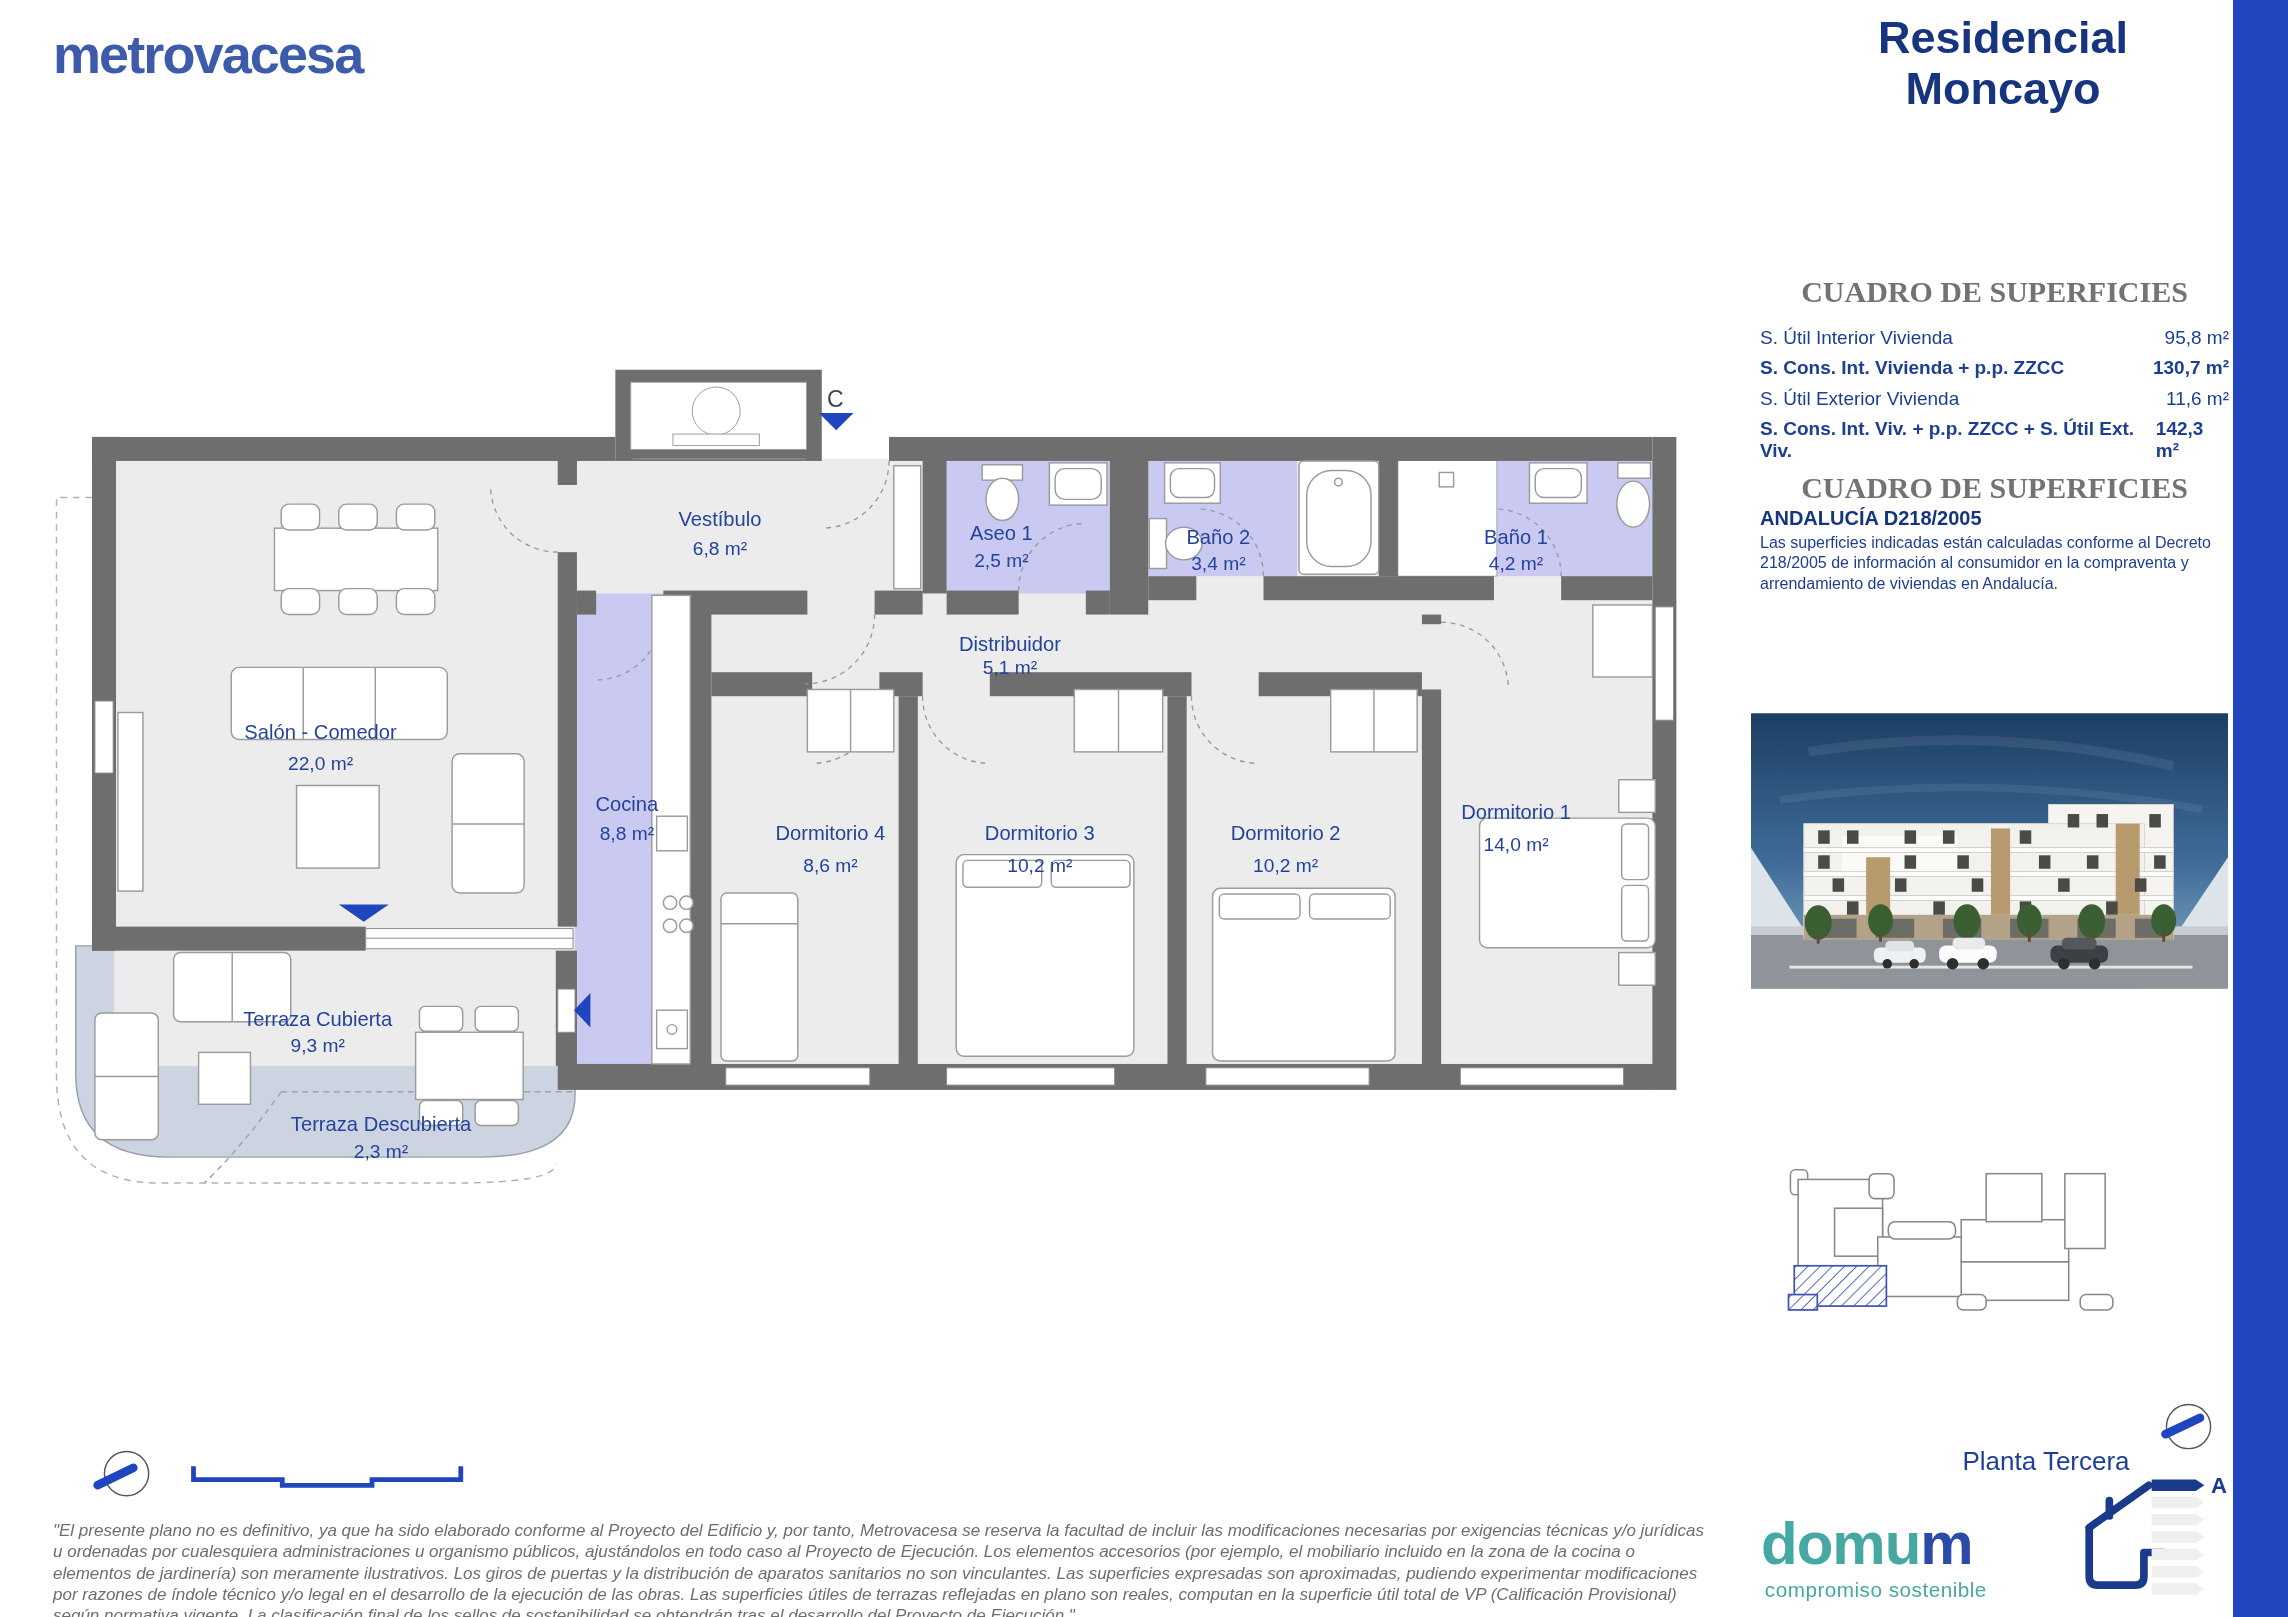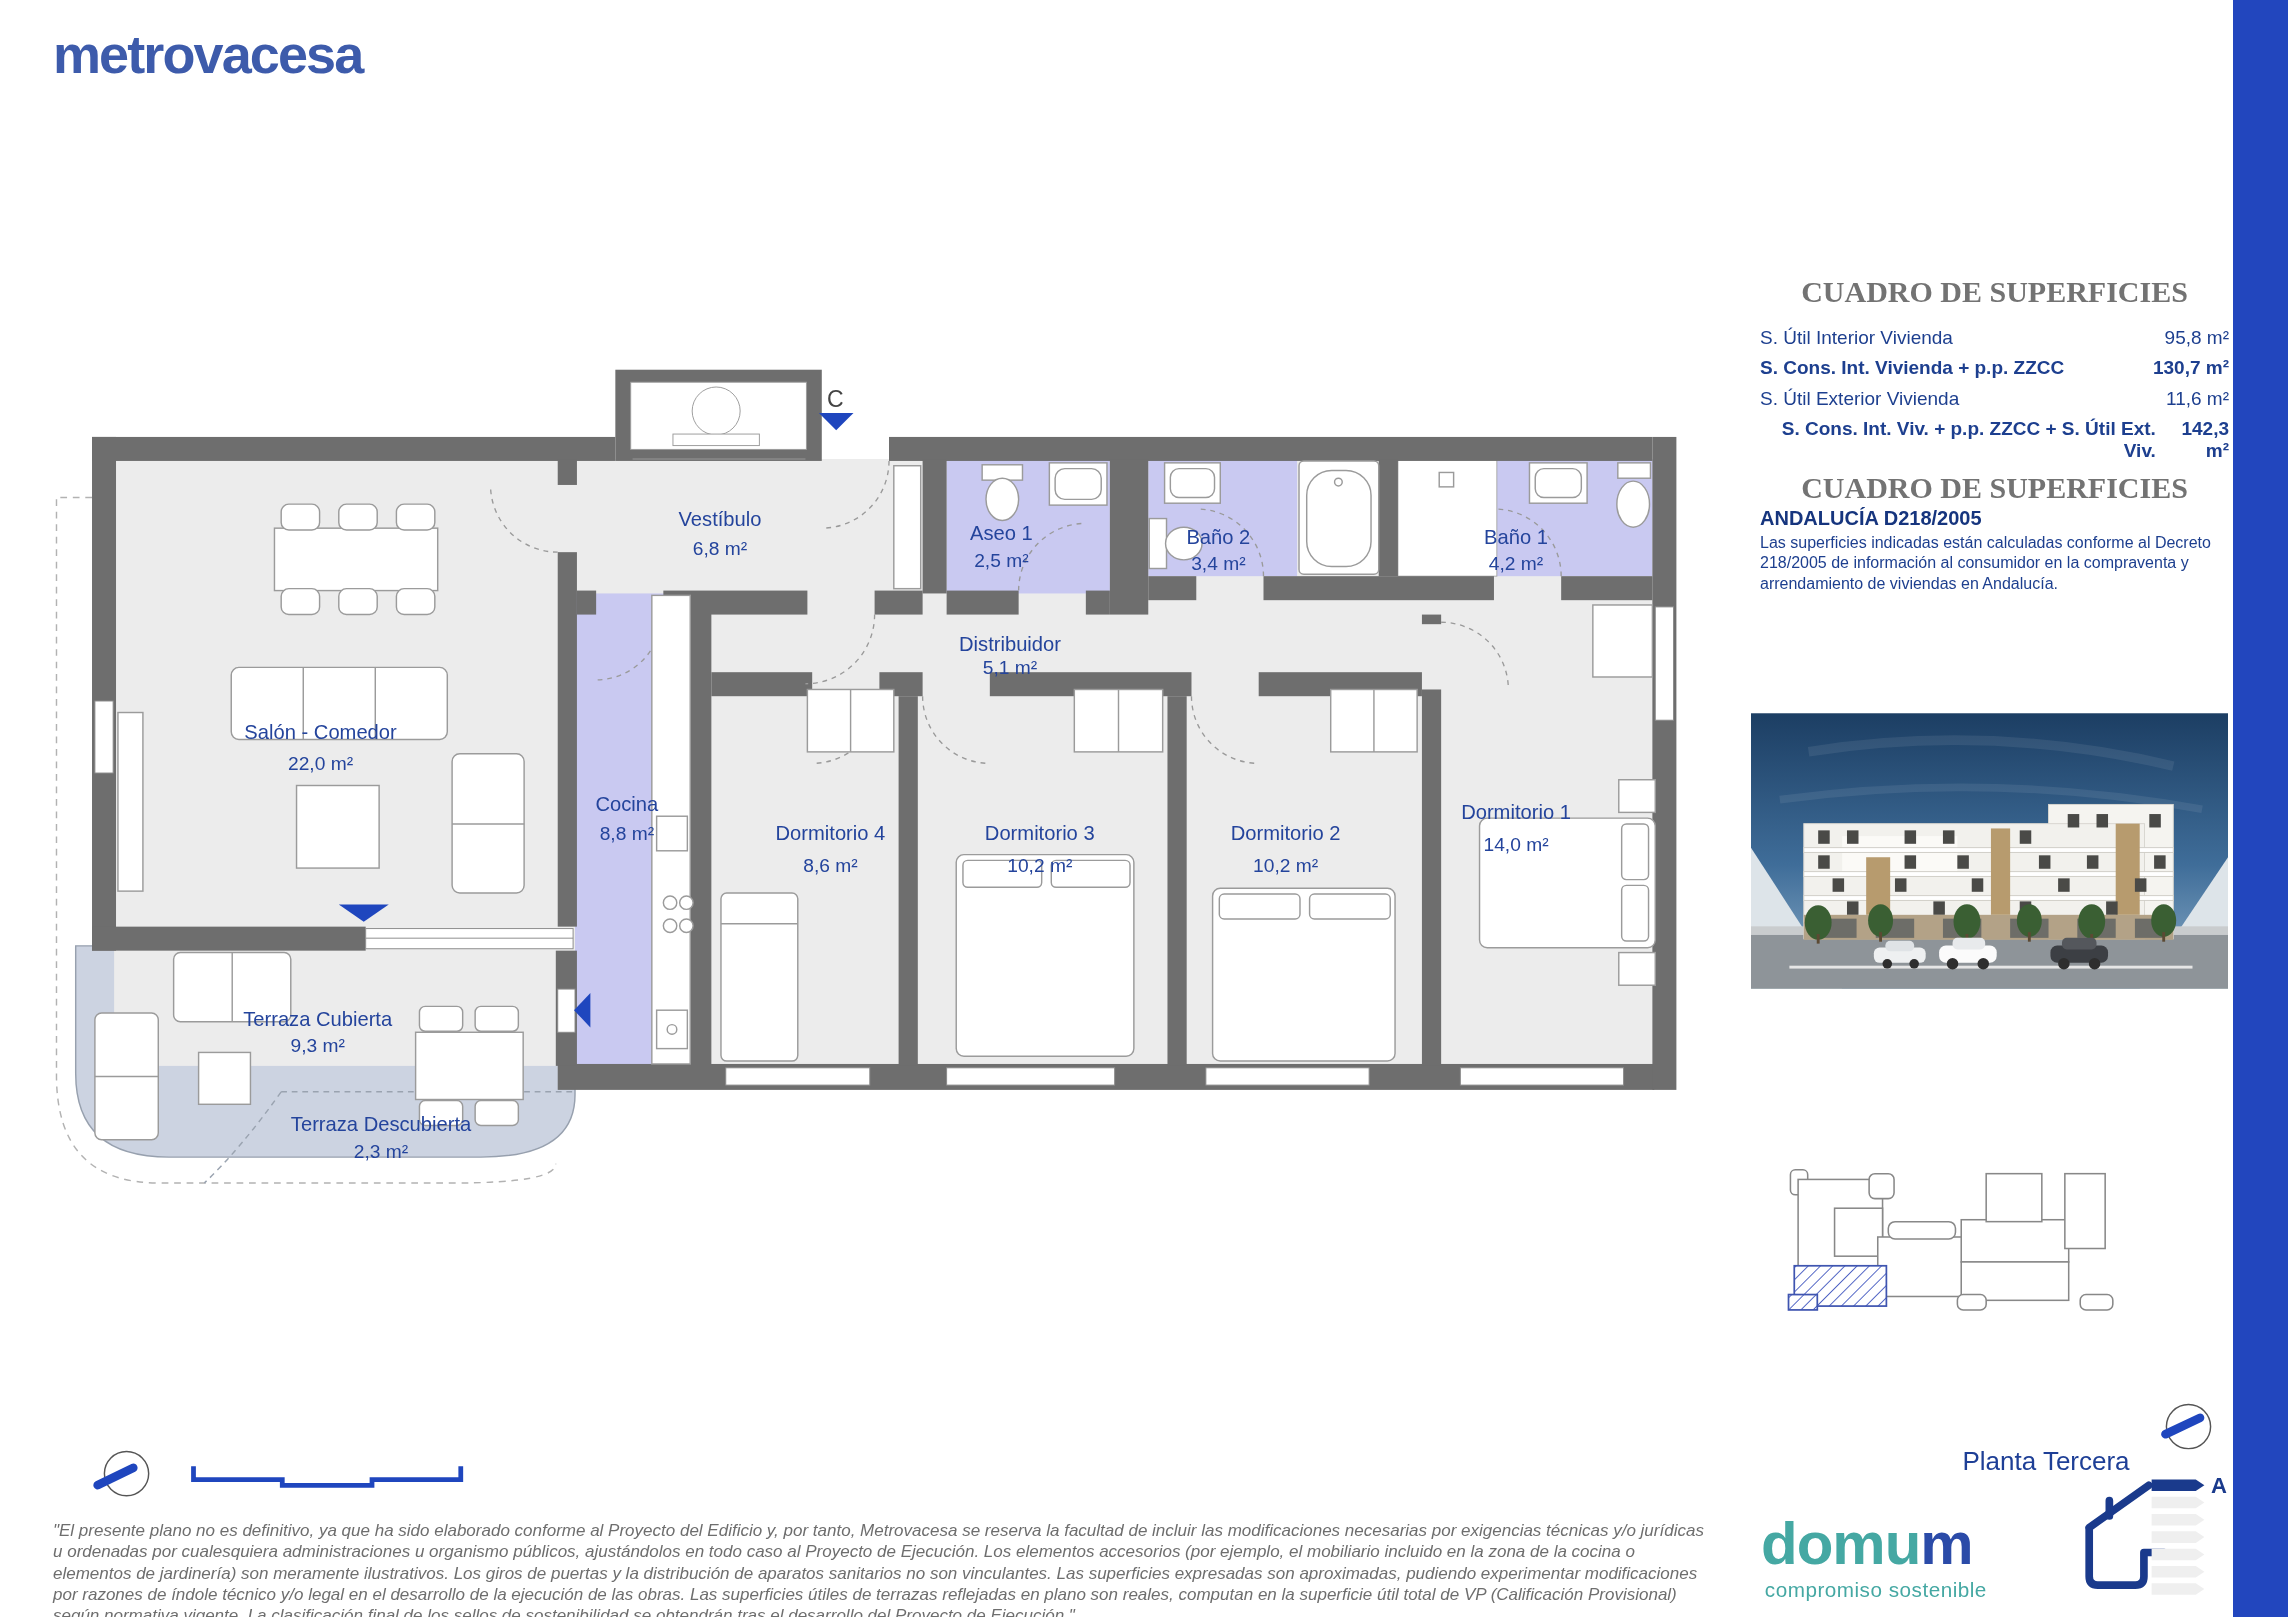--- a/index.html
+++ b/index.html
@@ -15,21 +15,21 @@
   .header .code{font-size:29px;color:#2a4da8;margin-top:15.4px;}
   .header .subtitle{font-size:32px;color:#2a4da8;margin-top:21px;}
   
   .stable{left:1760px;width:469px;color:#1d3f8f;}
   .t1{top:275px;}
   .t2{top:471px;}
   .stable .tbl-title{font-size:30px;font-weight:bold;color:#737373;text-align:center;font-family:Liberation Serif, serif;}
   .stable .tbl-sub{font-size:20px;font-weight:bold;color:#16357e;text-align:left;margin-top:1.9px;}
   .stable .rows{margin-top:13.4px;}
   .stable .row{display:flex;justify-content:space-between;font-size:19px;padding:4.3px 0;}
-  .stable .row.bold{font-weight:bold;text-align:right;}
+  .stable .row.bold{font-weight:bold;}
   .stable .note{font-size:16px;line-height:1.28;margin-top:2.9px;text-align:left;}
   
   .disclaimer{left:53px;top:1520px;width:1654px;font-size:17px;font-style:italic;color:#6e6e6e;line-height:1.25;}
   
   .domum{left:1761px;top:1514px;width:250px;}
   .domum .word{font-size:60px;font-weight:bold;letter-spacing:-1px;color:#45a8a3;line-height:1;}
   .domum .word .m2{color:#2b4ba8;}
   .domum .tagline{font-size:20.7px;color:#45a8a3;margin-top:3.8px;margin-left:3.8px;letter-spacing:0.5px;}
   
   .planta{left:1873px;top:1446px;width:346px;text-align:center;font-size:26px;color:#1e3f96;}
@@ -38,20 +38,24 @@
   .roomarea{fill:#24449c;font-size:20px;text-anchor:middle;}
 </style>
 </head>
 <body>
 
 <div class="abs blue-bar"></div>
 
 <div class="abs logo">metrovacesa</div>
 
 <div class="abs header">
+  <div class="title">
+    <div>Residencial</div>
+    <div>Moncayo</div>
+  </div>
 </div>
 
 <div class="abs stable t1">
   <div class="tbl-title">CUADRO DE SUPERFICIES</div>
   <div class="rows">
     <div class="row">
       <span>S. Útil Interior Vivienda</span>
       <span>95,8 m²</span>
     </div>
     <div class="row bold">

